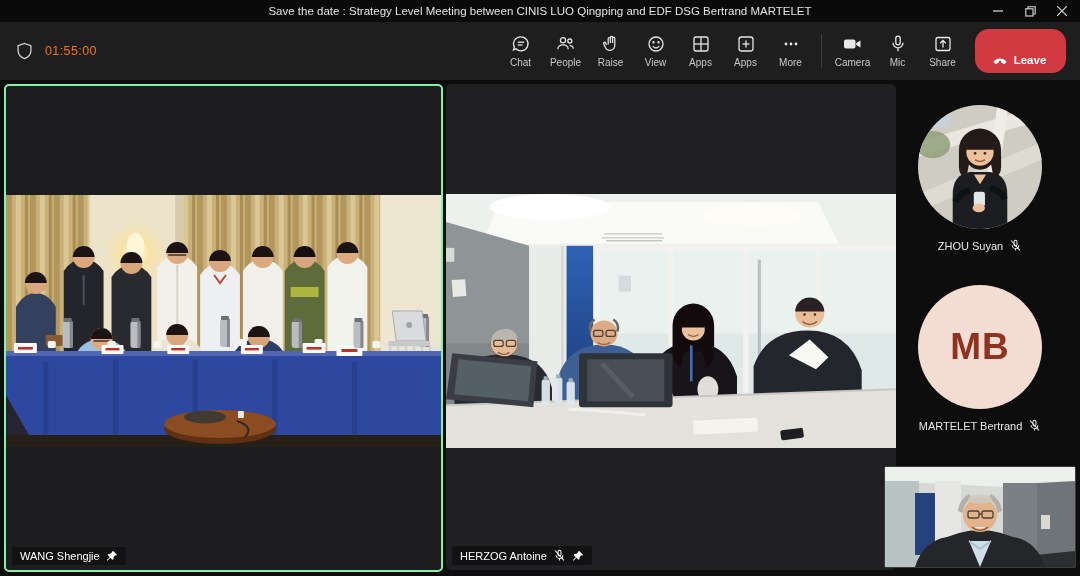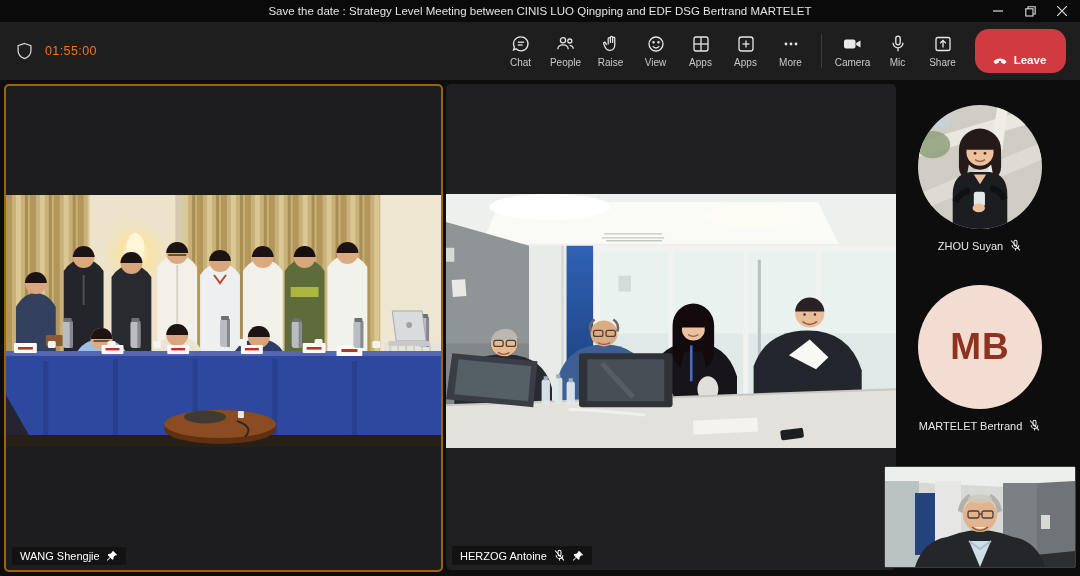--- a/index.html
+++ b/index.html
@@ -25,21 +25,21 @@
   .tb-btn .lbl{font-size:10px;color:#c9c9c9;}
   .tb-divider{width:1px;height:34px;background:#3d3d3d;margin:0 8px;}
   .leave-btn{margin:0 14px 0 10px;height:27px;min-width:68px;padding:17px 13px 0 10px;border-radius:14px;
     background:#d13a40;display:flex;align-items:center;justify-content:center;gap:6px;cursor:pointer;}
   .leave-btn .lbl{color:#fff;font-size:11.5px;font-weight:700;}
 
   
   .stage{position:absolute;left:0;top:80px;width:1080px;height:496px;background:#0d0d0d;}
 
   .tile{position:absolute;border-radius:5px;overflow:hidden;background:#202022;}
-  .tile-left{left:4px;top:4px;width:435px;height:484px;border:2px solid #a16207;background:#1d1d1f;}
+  .tile-left{left:4px;top:4px;width:435px;height:484px;border:2px solid #86efac;background:#1d1d1f;}
   .tile-right{left:446px;top:4px;width:450px;height:486px;}
   .video-band{position:absolute;left:0;width:100%;}
   .video-band svg{display:block;width:100%;height:100%;}
 
   .name-chip{position:absolute;left:6px;bottom:5px;display:flex;align-items:center;gap:6px;
     background:rgba(16,16,16,.85);padding:3px 8px;border-radius:2px;}
   .name-chip .nm{color:#fff;font-size:11px;white-space:nowrap;}
 
   
   .participant{position:absolute;left:880px;width:200px;display:flex;flex-direction:column;align-items:center;}

